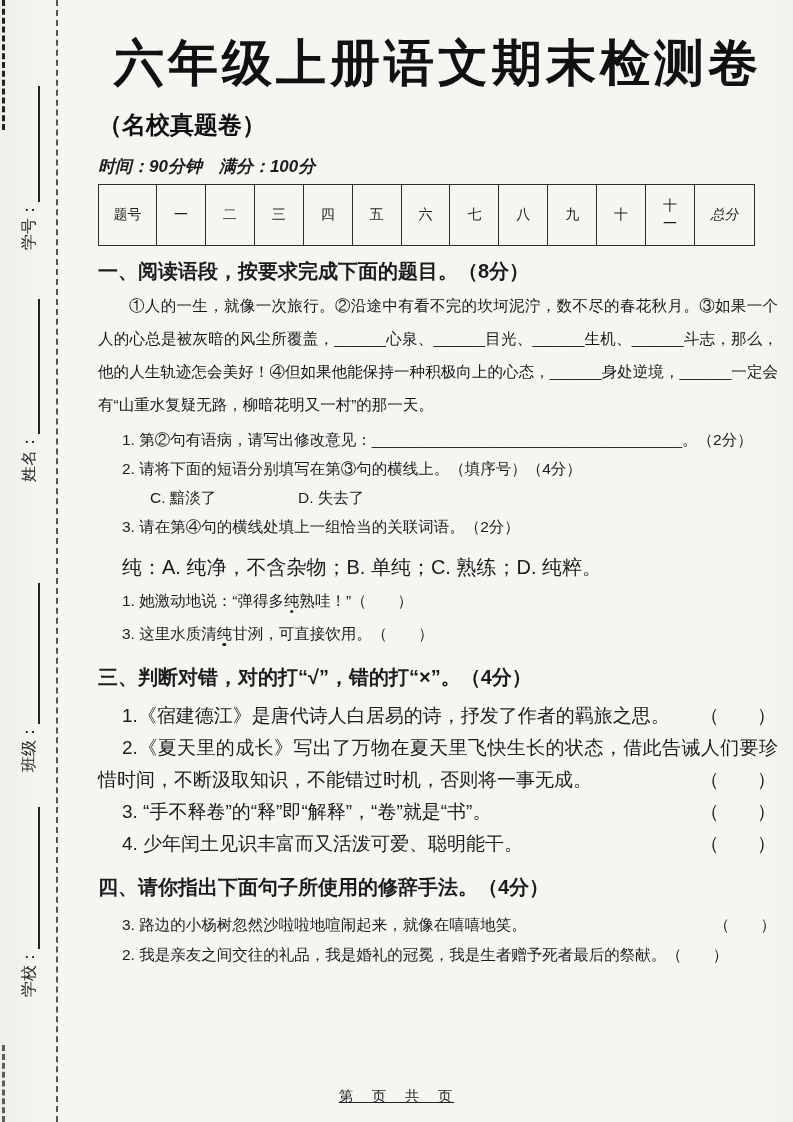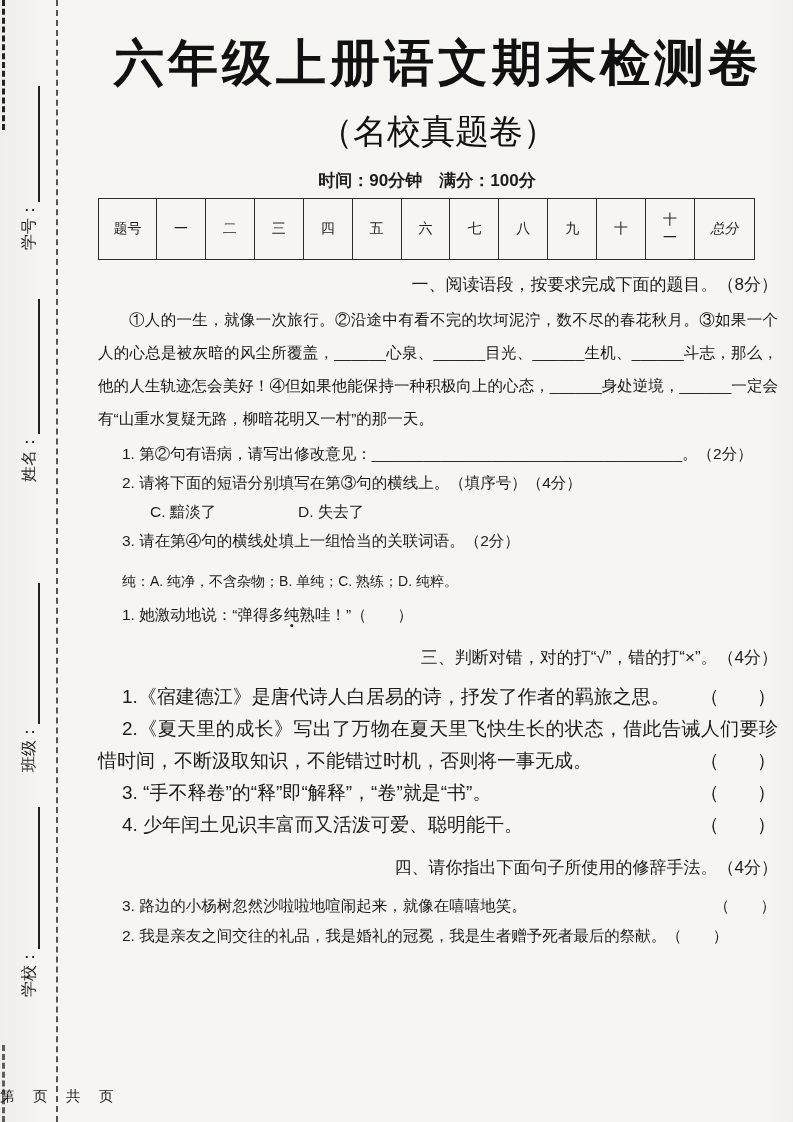--- a/index.html
+++ b/index.html
@@ -21,46 +21,46 @@
   .side-field {
     position:absolute; left:14px; height:26px;
     transform:rotate(-90deg); transform-origin:0 0;
     white-space:nowrap; font-size:16px; color:#222;
     display:flex; align-items:flex-end;
   }
   .side-line { display:inline-block; border-bottom:2px solid #222; height:18px; }
   
   .content { position:absolute; left:78px; top:0; width:680px;margin-left:20px; }
   .title { text-align:center; margin-top:30px; font-size:50px; font-weight:900; letter-spacing:4px; color:#111; }
-  .subtitle { text-align:center; margin-top:12px; font-size:34px; font-weight:400; color:#111; }
-  .meta { text-align:center; margin-top:14px; padding-right:22px; font-size:17px; font-weight:600; }
+  .subtitle { margin-top:12px; font-size:24px; font-weight:700; color:#111; }
+  .meta { text-align:left; margin-top:14px; padding-right:22px; font-size:17px; font-weight:600;font-style:italic; }
   table.score-table { margin-top:6px; width:657px; border-collapse:collapse; table-layout:fixed; }
   table.score-table td {
     border:1.5px solid #2c2c2c; text-align:center; vertical-align:middle;
     font-size:14px; height:28px; padding:12px;
   }
   table.score-table tr + tr td { height:31px; }
   table.score-table td:first-child { width:58px; }
   table.score-table td:last-child { width:60px;font-style:italic; }
-  .sec-head { font-size:17px; font-weight:400; line-height:22px;text-align:right; }
+  .sec-head { font-size:20px; font-weight:700; line-height:22px; }
   .s1-head { margin-top:14px; }
   .passage { margin-top:7px; font-size:15.5px; line-height:33px; text-align:justify; text-indent:2em; color:#161616; }
   .q { font-size:15.5px; line-height:29px; text-indent:24px; }
   .opts { display:flex; margin-left:52px; font-size:15.5px; line-height:29px; }
   .opts span { width:148px; }
   .opts span:last-child { width:auto; }
-  .gloss { margin-top:12px; font-size:14px; line-height:29px; text-indent:24px; }
+  .gloss { margin-top:12px; font-size:20px; line-height:29px; text-indent:24px; }
   .s2-item { font-size:15.5px; line-height:29px; margin-top:4px; text-indent:24px; }
   .dot-char { position:relative; }
   .dot-char::after { content:""; position:absolute; left:50%; bottom:-4px; width:3.5px; height:3.5px; background:#222; border-radius:50%; transform:translateX(-50%); }
   .tf-item { position:relative; font-size:19px; line-height:32px; text-indent:24px; text-align:justify; }
   .tf-item .paren { position:absolute; right:2px; bottom:0; text-indent:0; }
   .s4-item { font-size:15.5px; line-height:30px; text-indent:24px; position:relative; }
   .s4-item .paren-right { position:absolute; right:2px; bottom:0; text-indent:0; }
-  .footer { position:absolute; left:0; bottom:16px; width:100%; font-size:14.5px; letter-spacing:2px; color:#222; }
+  .footer { position:absolute; left:0; bottom:16px; width:100%; text-align:center; font-size:14.5px; letter-spacing:2px; color:#222;text-decoration:underline; }
   .mt12 { margin-top:12px; } .mt18 { margin-top:18px; } .mt22 { margin-top:22px; }
   .mt16 { margin-top:16px; } .mt4 { margin-top:4px; }
 </style>
 </head>
 <body>
 
 <div class="page">
 
   <div class="edge-artifact-top"></div>
   <div class="edge-artifact-bottom"></div>
@@ -117,20 +117,21 @@
       <div class="opts">
         <span>C. 黯淡了</span>
         <span>D. 失去了</span>
       </div>
       <div class="q">3. 请在第④句的横线处填上一组恰当的关联词语。（2分）</div>
     </div>
 
     <div>
       <div class="gloss">纯：A. 纯净，不含杂物；B. 单纯；C. 熟练；D. 纯粹。</div>
       <div class="s2-item"><span>1. 她激动地说：“弹得多</span><span class="dot-char">纯</span><span>熟哇！”（　　）</span></div>
+      <div class="s2-item"><span>3. 这里水质清</span><span class="dot-char">纯</span><span>甘洌，可直接饮用。（　　）</span></div>
     </div>
 
     <div>
       <div class="sec-head mt18">三、判断对错，对的打“√”，错的打“×”。（4分）</div>
       <div class="tf-item mt12"><span>1.《宿建德江》是唐代诗人白居易的诗，抒发了作者的羁旅之思。</span><span class="paren">（　　）</span></div>
       <div class="tf-item"><span>2.《夏天里的成长》写出了万物在夏天里飞快生长的状态，借此告诫人们要珍惜时间，不断汲取知识，不能错过时机，否则将一事无成。</span><span class="paren">（　　）</span></div>
       <div class="tf-item"><span>3. “手不释卷”的“释”即“解释”，“卷”就是“书”。</span><span class="paren">（　　）</span></div>
       <div class="tf-item"><span>4. 少年闰土见识丰富而又活泼可爱、聪明能干。</span><span class="paren">（　　）</span></div>
     </div>
 

